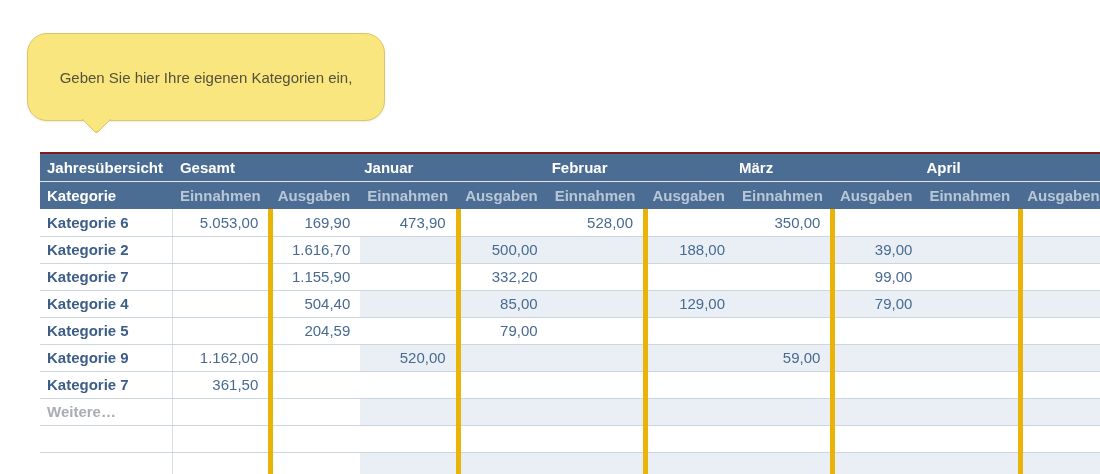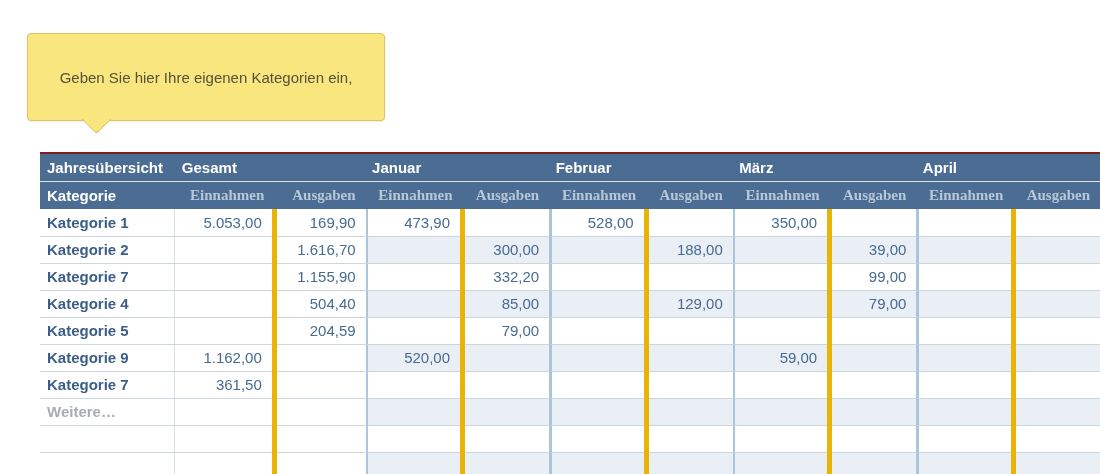--- a/index.html
+++ b/index.html
@@ -12,21 +12,21 @@
     -webkit-font-smoothing: antialiased;
   }
 
   
   .callout {
     position: absolute;
     left: 27px; top: 33px;
     width: 356px; height: 86px;
     background: var(--tt-bg, #f9e67f);
     border: 1px solid var(--tt-border, #ddc565);
-    border-radius: 4px;
+    border-radius: 20px;
     display: flex; align-items: center; justify-content: center;
     text-align: center;
     box-shadow: 0 1px 2px rgba(0,0,0,0.08);
     z-index: 5;
   }
   .callout .bubble-text {
     font-size: 15px;
     line-height: 21px;
     color: #55523c;
   }
@@ -64,21 +64,20 @@
     font-weight: bold;
     color: #ffffff;
     text-align: left;
   }
   table.budget thead tr.row-groups th { border-top: 2px solid #7f1d1d; }
   table.budget thead tr.row-groups th { border-bottom: 1px solid rgba(0,0,0,0.10); }
   table.budget thead th.month-name { text-align: left; padding: 0 4px; }
   table.budget thead th.sub {
     color: var(--subheader-text, #b8c7d7);
     text-align: right;
-    font-family: Liberation Serif, serif;
   }
   
   table.budget tbody td {
     height: 27px;
     border-bottom: 1px solid #ccd6df;
     background: #ffffff;
   }
   table.budget tbody td.cat {
     font-weight: bold;
     color: var(--label-text, #3c5d87);
@@ -159,21 +158,21 @@
           <th class="sep"></th>
           <th class="sub">Einnahmen</th>
           <th class="sub">Ausgaben</th>
           <th class="sep"></th>
           <th class="sub">Einnahmen</th>
           <th class="sub">Ausgaben</th>
         </tr>
       </thead>
     <tbody>
         <tr>
-          <td class="cat">Kategorie 1</td>
+          <td class="cat">Kategorie 6</td>
           <td class="num vline">5.053,00</td>
           <td class="num">169,90</td>
           <td class="sep"></td>
           <td class="num month vline">473,90</td>
           <td class="num month"></td>
           <td class="sep"></td>
           <td class="num month vline">528,00</td>
           <td class="num month"></td>
           <td class="sep"></td>
           <td class="num month vline">350,00</td>
@@ -181,21 +180,21 @@
           <td class="sep"></td>
           <td class="num month vline"></td>
           <td class="num month"></td>
         </tr>
         <tr class="striped">
           <td class="cat">Kategorie 2</td>
           <td class="num vline"></td>
           <td class="num">1.616,70</td>
           <td class="sep"></td>
           <td class="num month vline"></td>
-          <td class="num month">300,00</td>
+          <td class="num month">500,00</td>
           <td class="sep"></td>
           <td class="num month vline"></td>
           <td class="num month">188,00</td>
           <td class="sep"></td>
           <td class="num month vline"></td>
           <td class="num month">39,00</td>
           <td class="sep"></td>
           <td class="num month vline"></td>
           <td class="num month"></td>
         </tr>

